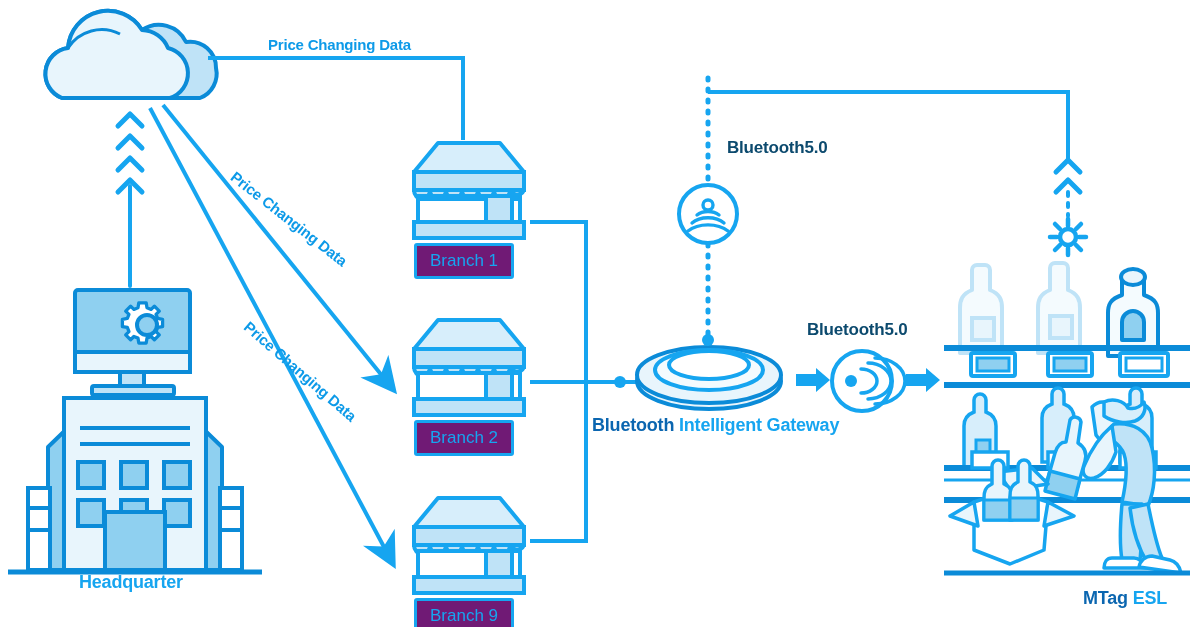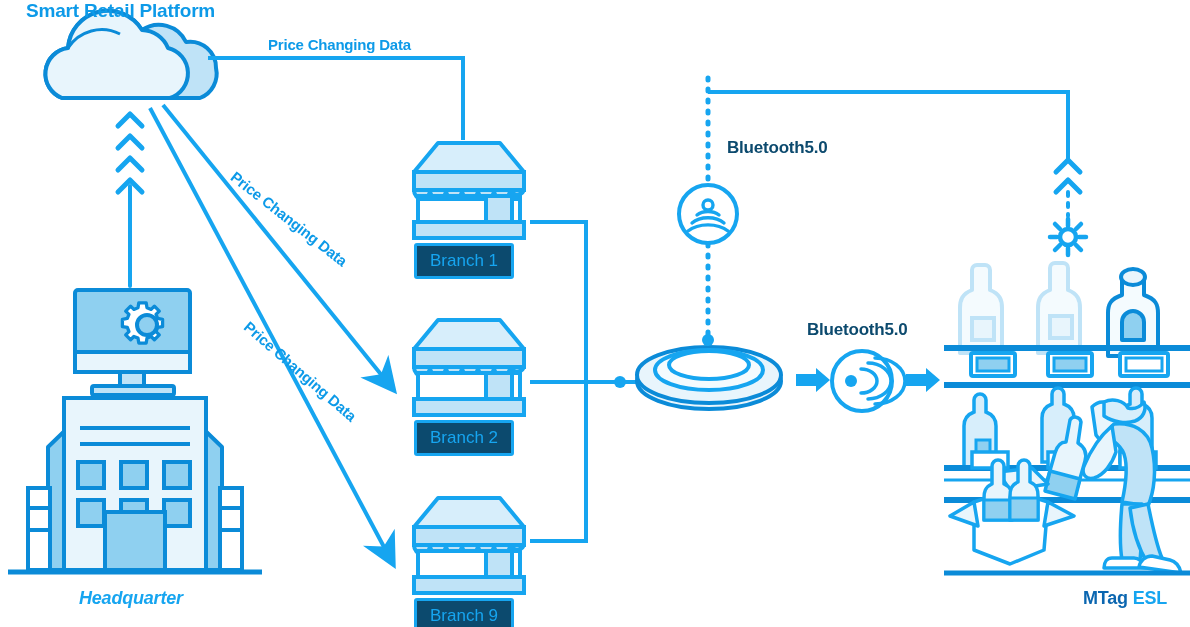--- a/index.html
+++ b/index.html
@@ -9,21 +9,21 @@
   svg.layer{position:absolute;left:0;top:0;width:1190px;height:627px;}
   .lbl{position:absolute;white-space:nowrap;font-weight:bold;letter-spacing:-.2px;}
   .lbl-title{font-size:19px;color:#0d9ae8;}
   .lbl-pcd{font-size:15px;color:#0d9ae8;}
   .lbl-bt{font-size:17px;color:#0c4a6e;}
   .lbl-foot{font-size:18px;}
   .dk{color:#0b66b0;}
   .lt{color:#16a5f0;}
   .rot1{transform:rotate(38deg);transform-origin:0 0;}
   .rot2{transform:rotate(41deg);transform-origin:0 0;}
-  .branch-chip{position:absolute;border:3px solid #16a5f0;background:#0c4a6e;
+  .branch-chip{position:absolute;border:3px solid #16a5f0;background:#701a75;
     border-radius:3px;display:flex;align-items:center;justify-content:center;}
   .branch-chip span{font-size:17px;color:#16a5f0;font-weight:400;}
 </style>
 </head>
 <body>
 
 <div id="stage">
 
 <svg class="layer" viewBox="0 0 1190 627">
   <defs>
@@ -250,21 +250,20 @@
     <path d="M992 484 l0 -18 a6 6 0 0 1 12 0 l0 18 c7 3 8 8 8 14 l0 22 l-28 0 l0 -22
              c0 -6 1 -11 8 -14 Z" fill="#e8f5fc" stroke="#16a5f0" stroke-width="3.5" stroke-linejoin="round"></path>
     <path d="M984 500 l28 0 l0 20 l-28 0 Z" fill="#8fd0f0" stroke="#16a5f0" stroke-width="3"></path>
     <path d="M1018 482 l0 -16 a6 6 0 0 1 12 0 l0 16 c7 3 8 8 8 14 l0 24 l-28 0 l0 -24
              c0 -6 1 -11 8 -14 Z" fill="#e8f5fc" stroke="#16a5f0" stroke-width="3.5" stroke-linejoin="round"></path>
     <path d="M1010 498 l28 0 l0 22 l-28 0 Z" fill="#8fd0f0" stroke="#16a5f0" stroke-width="3"></path>
     <line x1="944" y1="573" x2="1190" y2="573" stroke="#0b8bd8" stroke-width="5"></line>
   </g>
 </svg>
 
-<div class="lbl lbl-title" style="left:26px;top:0px;">Smart Retail Platform</div>
 
 <div class="lbl lbl-pcd" style="left:268px;top:36px;">Price Changing Data</div>
 
 <div class="lbl lbl-pcd rot1" style="left:238px;top:168px;">Price Changing Data</div>
 
 <div class="lbl lbl-pcd rot2" style="left:252px;top:318px;">Price Changing Data</div>
 
 <div class="branch-chip" style="left:414px;top:243px;width:94px;height:30px;">
   <span>Branch 1</span>
 </div>
@@ -272,20 +271,23 @@
   <span>Branch 2</span>
 </div>
 <div class="branch-chip" style="left:414px;top:598px;width:94px;height:30px;">
   <span>Branch 9</span>
 </div>
 
 <div class="lbl lbl-bt" style="left:727px;top:138px;">Bluetooth5.0</div>
 
 <div class="lbl lbl-bt" style="left:807px;top:320px;">Bluetooth5.0</div>
 
-
-<div class="lbl lbl-foot lt" style="left:79px;top:588px;font-style:italic;">Headquarter</div>
+<div class="lbl lbl-foot" style="left:592px;top:415px;">
+  <span class="dk">Bluetooth</span><span class="lt"> Intelligent Gateway</span>
+</div>
+
+<div class="lbl lbl-foot lt" style="left:79px;top:572px;">Headquarter</div>
 
 <div class="lbl lbl-foot" style="left:1083px;top:588px;">
   <span class="dk">MTag</span><span class="lt"> ESL</span>
 </div>
 
 </div>
 
 </body></html>

